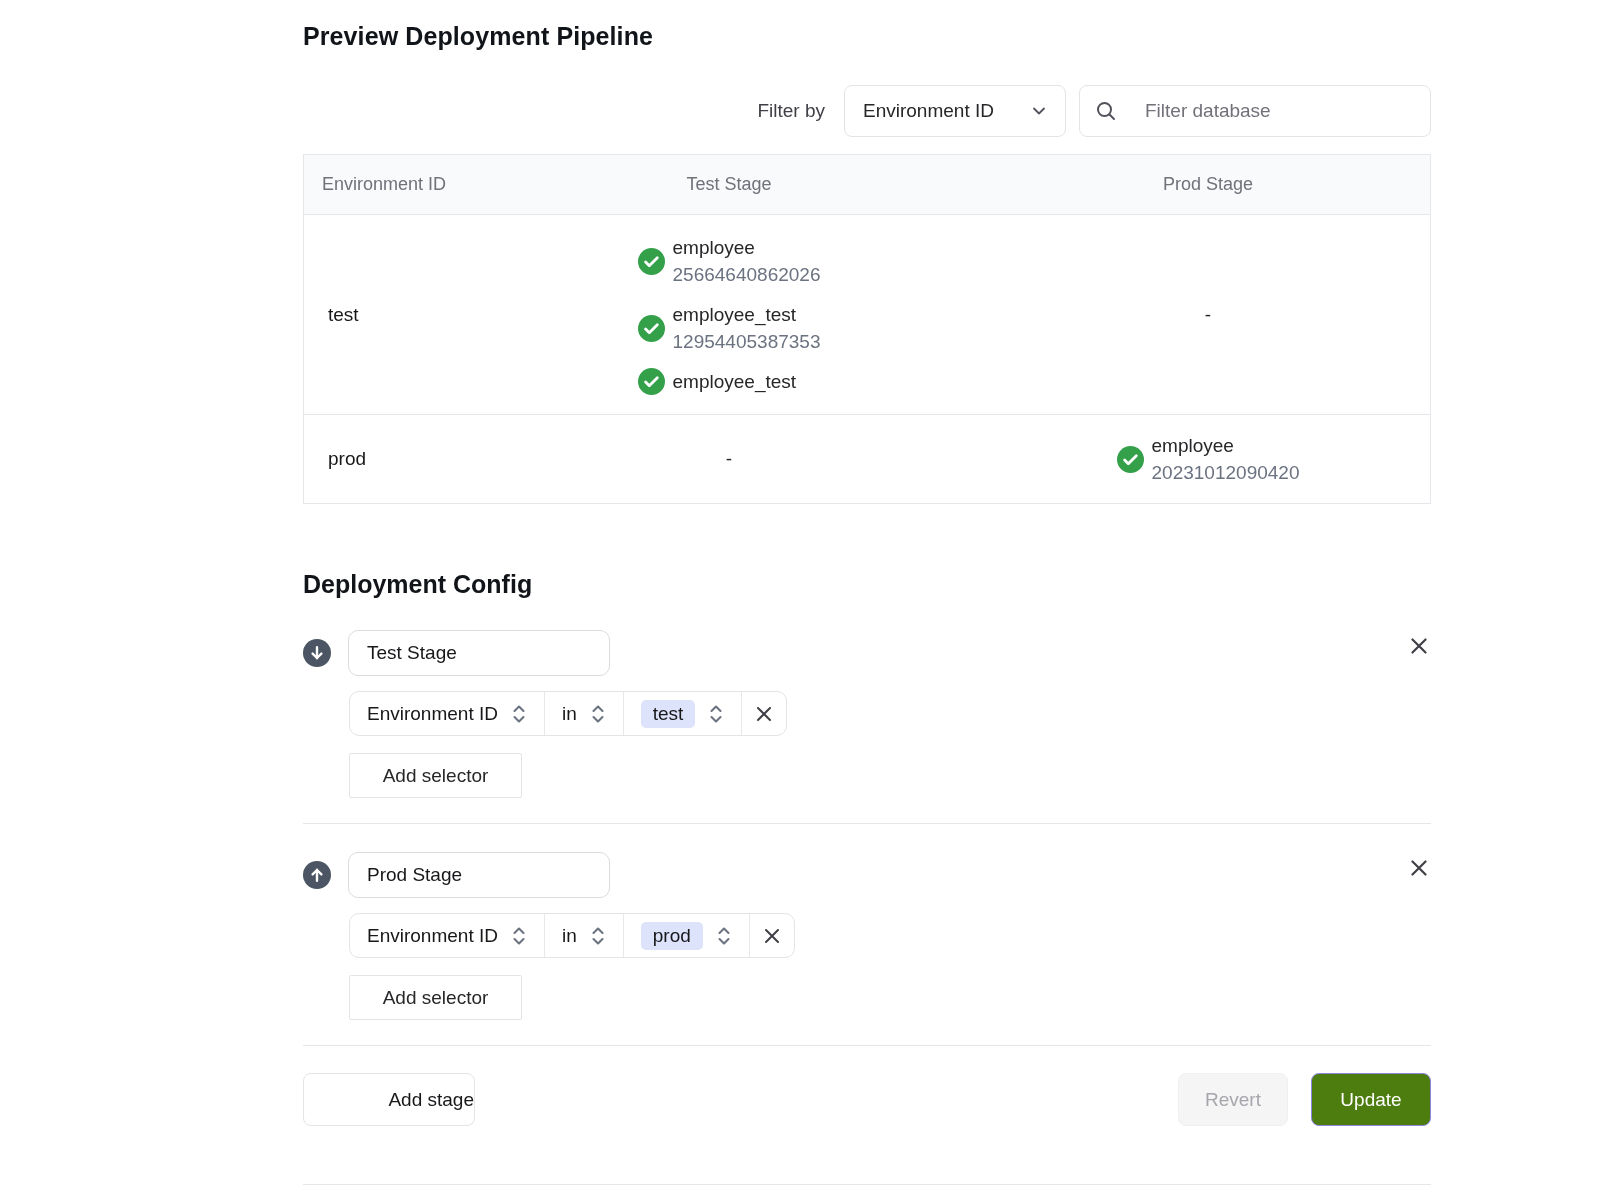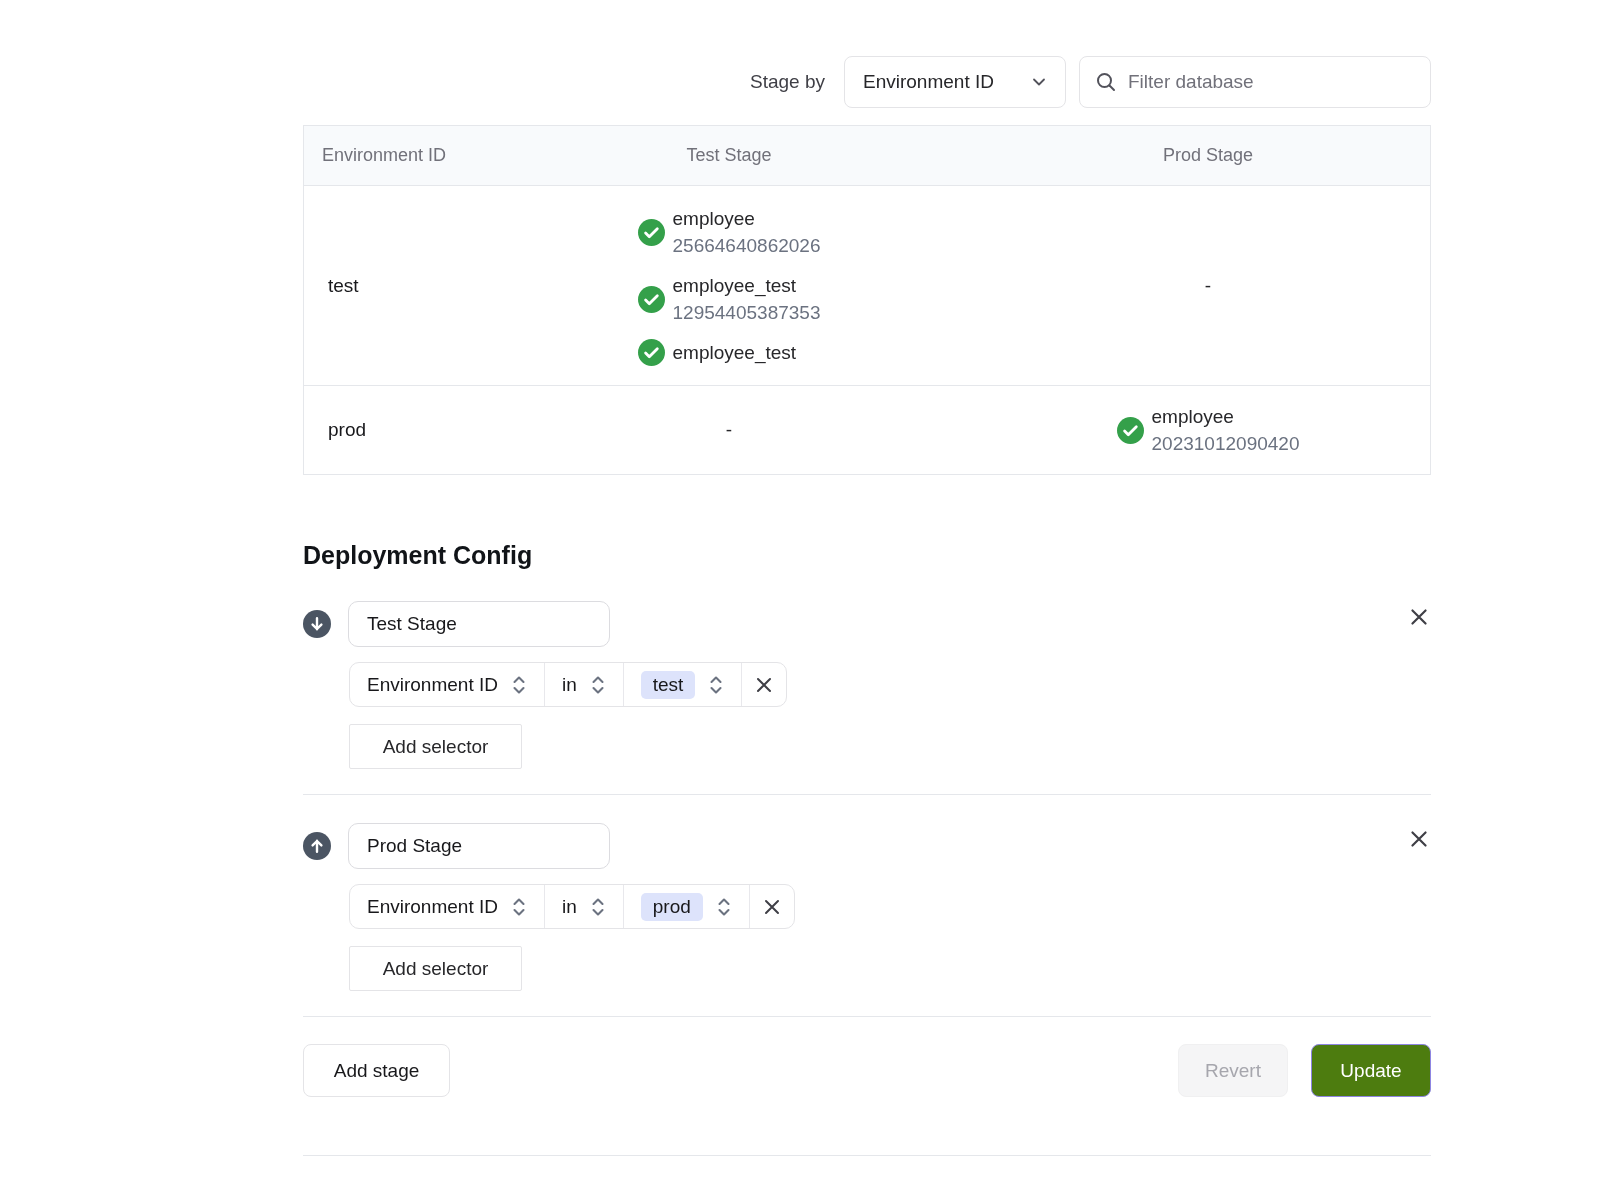--- a/index.html
+++ b/index.html
@@ -17,21 +17,21 @@
   
   .toolbar { margin-top: 34px; display: flex; justify-content: flex-end; align-items: center; }
   .groupby-label { font-size: 19px; color: #3f3f46; margin-right: 19px; }
   .dropdown {
     width: 222px; height: 52px; border: 1px solid #e4e4e7; border-radius: 8px;
     display: flex; align-items: center; justify-content: space-between;
     padding: 0 16px 0 18px; font-size: 19px; color: #27272a; cursor: pointer; background: #fff;
   }
   .search-box {
     width: 352px; height: 52px; border: 1px solid #e4e4e7; border-radius: 8px;
-    display: flex; align-items: center; gap: 11px; padding: 0 15px; margin-left: 13px; background: #fff;
+    display: flex; align-items: center; gap: 28px; padding: 0 15px; margin-left: 13px; background: #fff;
   }
   .search-box input {
     border: none; outline: none; font-size: 19px; flex: 1;
     font-family: "Liberation Sans", sans-serif; color: #27272a;
   }
   .search-box input::placeholder { color: #71717a; }
 
   
   .pipeline-table { margin-top: 17px; border: 1px solid #e5e7eb; }
   .t-row { display: grid; grid-template-columns: 170px 510px 448px; align-items: center; }
@@ -75,21 +75,21 @@
     display: block; margin: 17px 0 0 46px; width: 173px; height: 45px;
     border: 1px solid #e4e4e7; border-radius: 2px; background: #fff;
     font-size: 19px; color: #27272a; font-family: "Liberation Sans", sans-serif; cursor: pointer; text-align: center;
   }
   .divider { border: none; border-top: 1px solid #e5e7eb; margin-top: 25px; }
   .stage-block.second { margin-top: 28px; }
 
   
   .footer-bar { margin-top: 27px; display: flex; align-items: center; }
   .btn { font-family: "Liberation Sans", sans-serif; font-size: 19px; border-radius: 8px; height: 53px; cursor: pointer; }
-  .btn-add-stage { width: 147px; background: #fff; border: 1px solid #e4e4e7; color: #18181b; }
+  .btn-add-stage { width: 172px; background: #fff; border: 1px solid #e4e4e7; color: #18181b; text-align: right; }
   .btn-revert { width: 110px; margin-left: auto; background: #f5f5f6; border: 1px solid #f0f0f1; color: #a6a6ad; }
   .btn-update { width: 120px; margin-left: 23px; background: #4d7c0f; border: 1px solid #8d85e2; color: #ffffff; }
   .bottom-divider { border: none; border-top: 1px solid #e5e7eb; margin-top: 58px; }
   svg { display: block; }
 </style>
 </head>
 <body>
 
 <svg width="0" height="0" style="position:absolute">
   <defs>
@@ -117,23 +117,24 @@
       <path d="M14 19.8v-11M9.6 13.4L14 9l4.4 4.4" stroke="#fff" stroke-width="2.4" fill="none" stroke-linecap="round" stroke-linejoin="round"></path>
     </symbol>
     <symbol id="i-x" viewBox="0 0 22 22">
       <path d="M5 5l12 12M17 5L5 17" stroke="#3f3f46" stroke-width="2" stroke-linecap="round"></path>
     </symbol>
   </defs>
 </svg>
 
 <div class="container">
 
+  <h1 class="page-title">Preview Deployment Pipeline</h1>
 
   <div class="toolbar">
-    <span class="groupby-label">Stage by</span>
+    <span class="groupby-label">Filter by</span>
     <div class="dropdown">
       <span>Environment ID</span>
       <svg width="20" height="20">
           <use href="#i-chev-down"></use>
         </svg>
     </div>
     <div class="search-box">
       <svg width="22" height="22">
           <use href="#i-search"></use>
         </svg>

